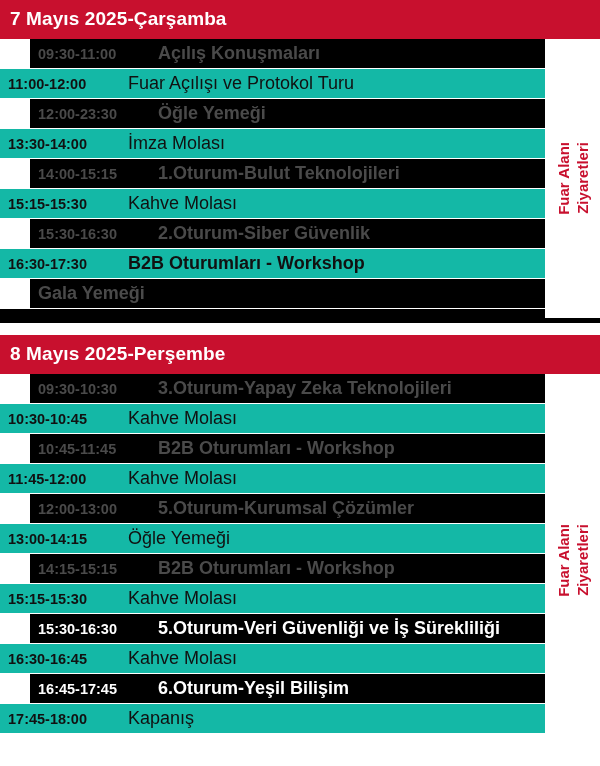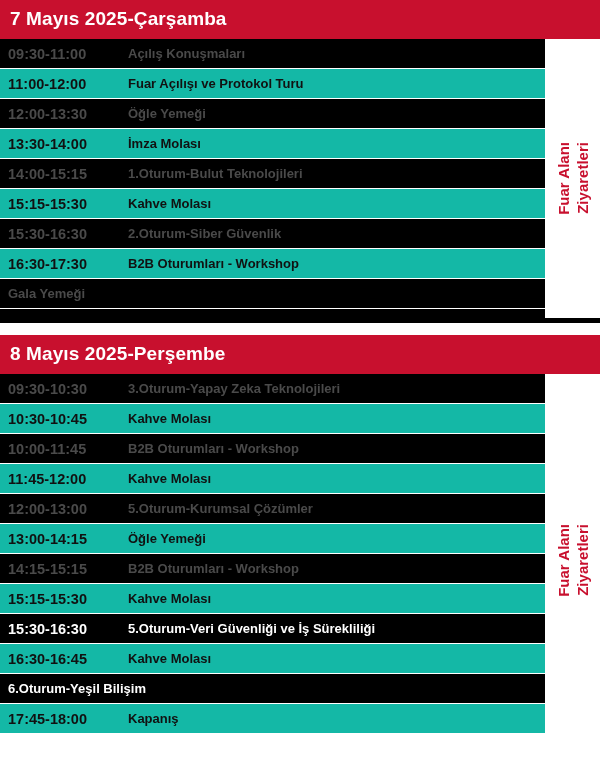--- a/index.html
+++ b/index.html
@@ -51,35 +51,36 @@
     padding: 0 0 0 8px;
     font-size: 14.5px;
     font-weight: bold;
     display: flex;
     align-items: center;
   }
   .row .title {
     flex: 1;
     box-sizing: border-box;
     padding: 0 8px 0 8px;
-    font-size: 13px;
+    font-size: 18px;
     display: flex;
     align-items: center;
   }
   
   .row.light {
     background: #14b8a6;
     color: #111111;
   }
   .row.light .time { color: #111111; }
-  .row.light .title { font-weight: bold; }
+  .row.light .title { font-weight: normal; }
   
   .row.dark {
     background: #000000;
     color: #3f3f3f;
+    margin-left: 30px;
   }
   .row.dark .time { color: #4a4a4a; }
   .row.dark .title { color: #4a4a4a; font-weight: bold; }
   
   .row.dark.hl .time,
   .row.dark.hl .title { color: #ffffff; }
   .row.light.bold .title { font-weight: bold; }
 
   .sidebar {
     position: absolute;
@@ -122,21 +123,21 @@
 
       <div class="row dark">
         <div class="time">09:30-11:00</div>
         <div class="title">Açılış Konuşmaları</div>
       </div>
       <div class="row light">
         <div class="time">11:00-12:00</div>
         <div class="title">Fuar Açılışı ve Protokol Turu</div>
       </div>
       <div class="row dark">
-        <div class="time">12:00-13:30</div>
+        <div class="time">12:00-23:30</div>
         <div class="title">Öğle Yemeği</div>
       </div>
       <div class="row light">
         <div class="time">13:30-14:00</div>
         <div class="title">İmza Molası</div>
       </div>
       <div class="row dark">
         <div class="time">14:00-15:15</div>
         <div class="title">1.Oturum-Bulut Teknolojileri</div>
       </div>
@@ -172,21 +173,21 @@
 
       <div class="row dark">
         <div class="time">09:30-10:30</div>
         <div class="title">3.Oturum-Yapay Zeka Teknolojileri</div>
       </div>
       <div class="row light">
         <div class="time">10:30-10:45</div>
         <div class="title">Kahve Molası</div>
       </div>
       <div class="row dark">
-        <div class="time">10:00-11:45</div>
+        <div class="time">10:45-11:45</div>
         <div class="title">B2B Oturumları - Workshop</div>
       </div>
       <div class="row light">
         <div class="time">11:45-12:00</div>
         <div class="title">Kahve Molası</div>
       </div>
       <div class="row dark">
         <div class="time">12:00-13:00</div>
         <div class="title">5.Oturum-Kurumsal Çözümler</div>
       </div>
@@ -204,20 +205,21 @@
       </div>
       <div class="row dark hl">
         <div class="time">15:30-16:30</div>
         <div class="title">5.Oturum-Veri Güvenliği ve İş Sürekliliği</div>
       </div>
       <div class="row light">
         <div class="time">16:30-16:45</div>
         <div class="title">Kahve Molası</div>
       </div>
       <div class="row dark hl">
+        <div class="time">16:45-17:45</div>
         <div class="title">6.Oturum-Yeşil Bilişim</div>
       </div>
       <div class="row light">
         <div class="time">17:45-18:00</div>
         <div class="title">Kapanış</div>
       </div>
 
       <div class="sidebar" style="height:372px;">
         <div class="sidebar-text">Fuar Alanı
 Ziyaretleri</div>

